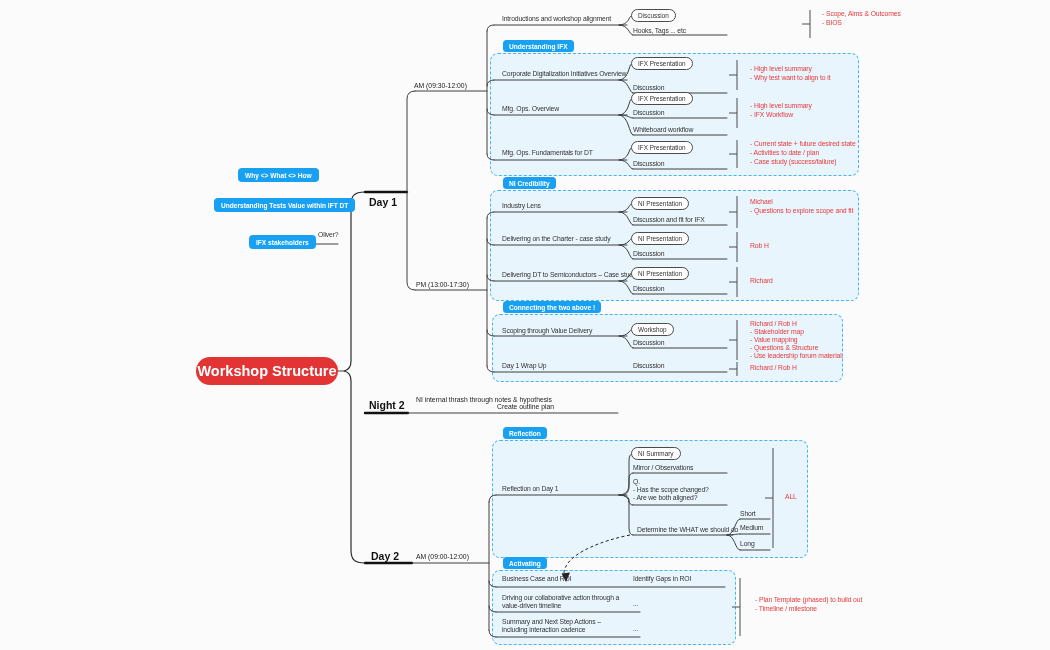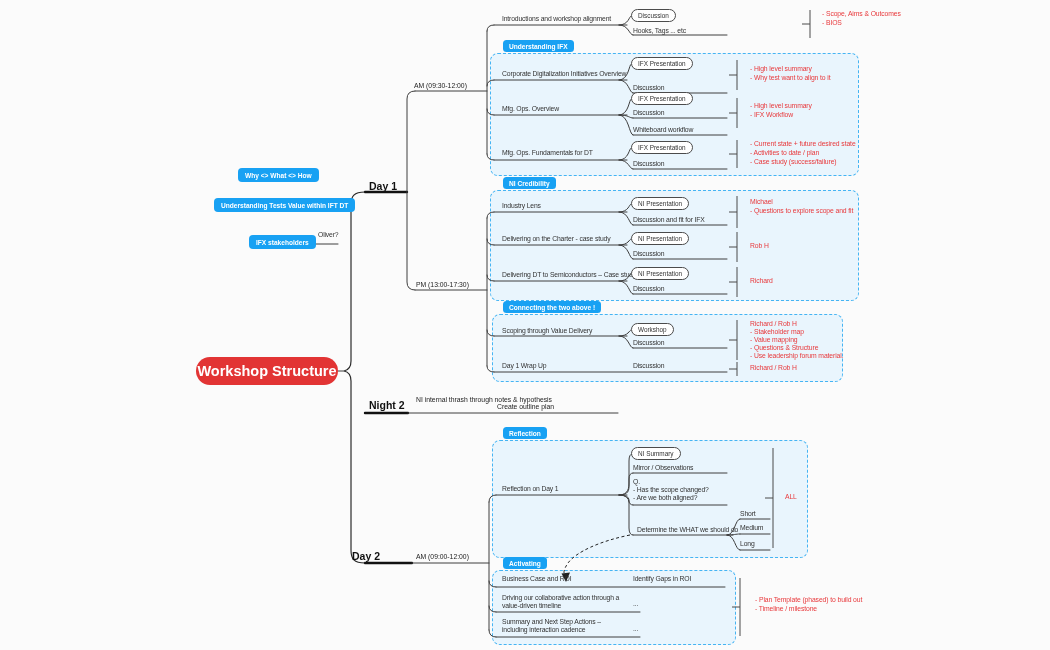--- a/index.html
+++ b/index.html
@@ -71,27 +71,27 @@
     <path d="M630,535C600,541 576,552 568,563C564,569 563,572 565,577" stroke="#222" stroke-width="1" stroke-dasharray="3 2.5" fill="none"></path>
     <polygon points="561.5,573.5 570,572.5 566,582" fill="#222"></polygon>
   </svg>
 
   <div class="root">Workshop Structure</div>
   <div class="bluenode" style="left:238px;top:168px">Why &lt;&gt; What &lt;&gt; How</div>
   <div class="bluenode" style="left:214px;top:198px">Understanding Tests Value within IFT DT</div>
   <div class="bluenode" style="left:249px;top:235px">IFX stakeholders</div>
   <div class="n txt" style="left:318px;top:231px">Oliver?</div>
 
-  <div class="day" style="left:369px;top:180px">Day 1</div>
+  <div class="day" style="left:369px;top:196px">Day 1</div>
   <div class="sub" style="left:414px;top:82px">AM  (09:30-12:00)</div>
   <div class="sub" style="left:416px;top:281px">PM  (13:00-17:30)</div>
   <div class="day" style="left:369px;top:399px">Night 2</div>
   <div class="sub wrap" style="left:416px;top:396px;width:80px">NI internal thrash through notes &amp; hypothesis</div>
   <div class="sub" style="left:497px;top:403px">Create outline plan</div>
-  <div class="day" style="left:352px;top:550px">Day 2</div>
+  <div class="day" style="left:371px;top:550px">Day 2</div>
   <div class="sub" style="left:416px;top:553px">AM  (09:00-12:00)</div>
 
   <div class="n txt" style="left:502px;top:15px">Introductions and workshop alignment</div>
   <div class="pill" style="left:631px;top:9px">Discussion</div>
   <div class="n txt" style="left:633px;top:27px">Hooks, Tags ... etc</div>
   <div class="red" style="left:822px;top:10px">- Scope, Aims &amp; Outcomes</div>
   <div class="red" style="left:822px;top:19px">- BIOS</div>
 
   <div class="tag" style="left:503px;top:40px">Understanding IFX</div>
   <div class="n txt" style="left:502px;top:70px">Corporate Digitalization Initiatives Overview</div>

